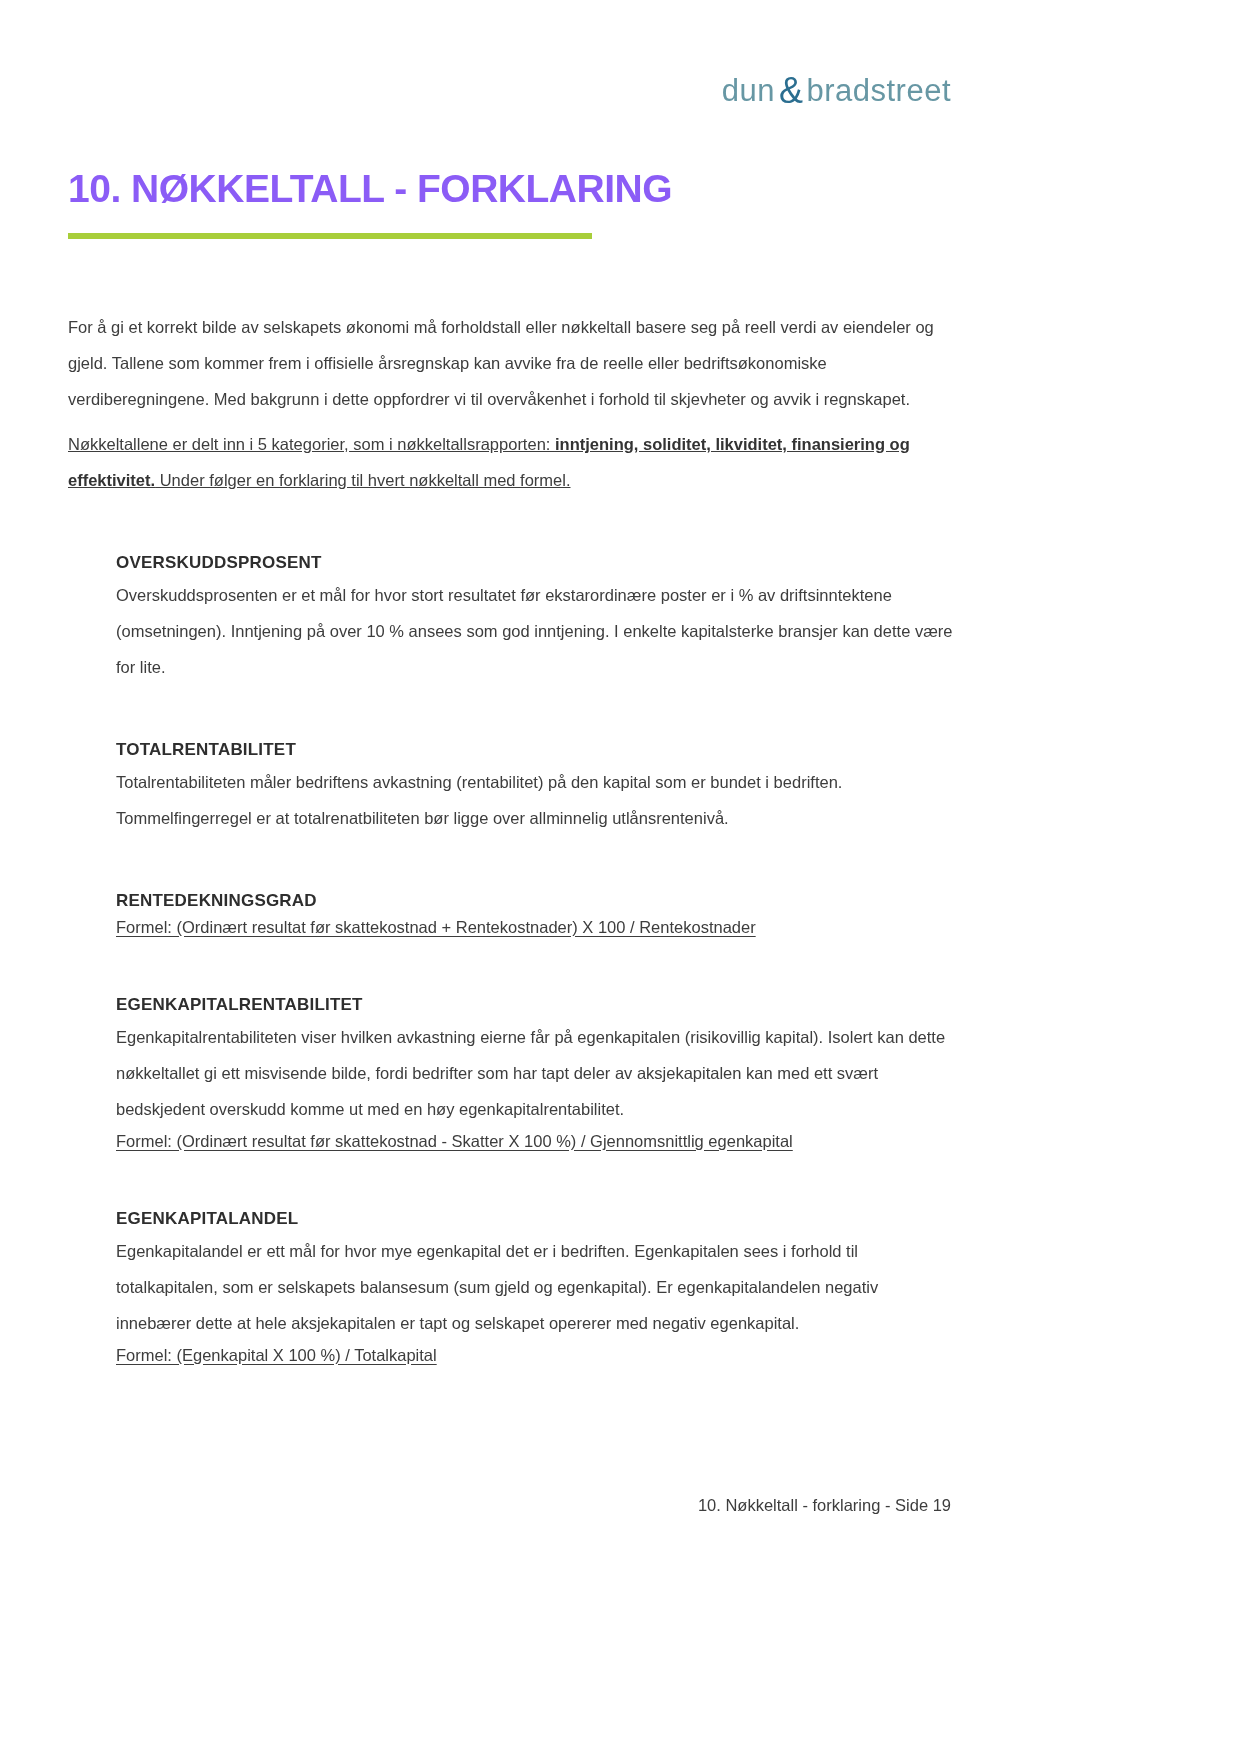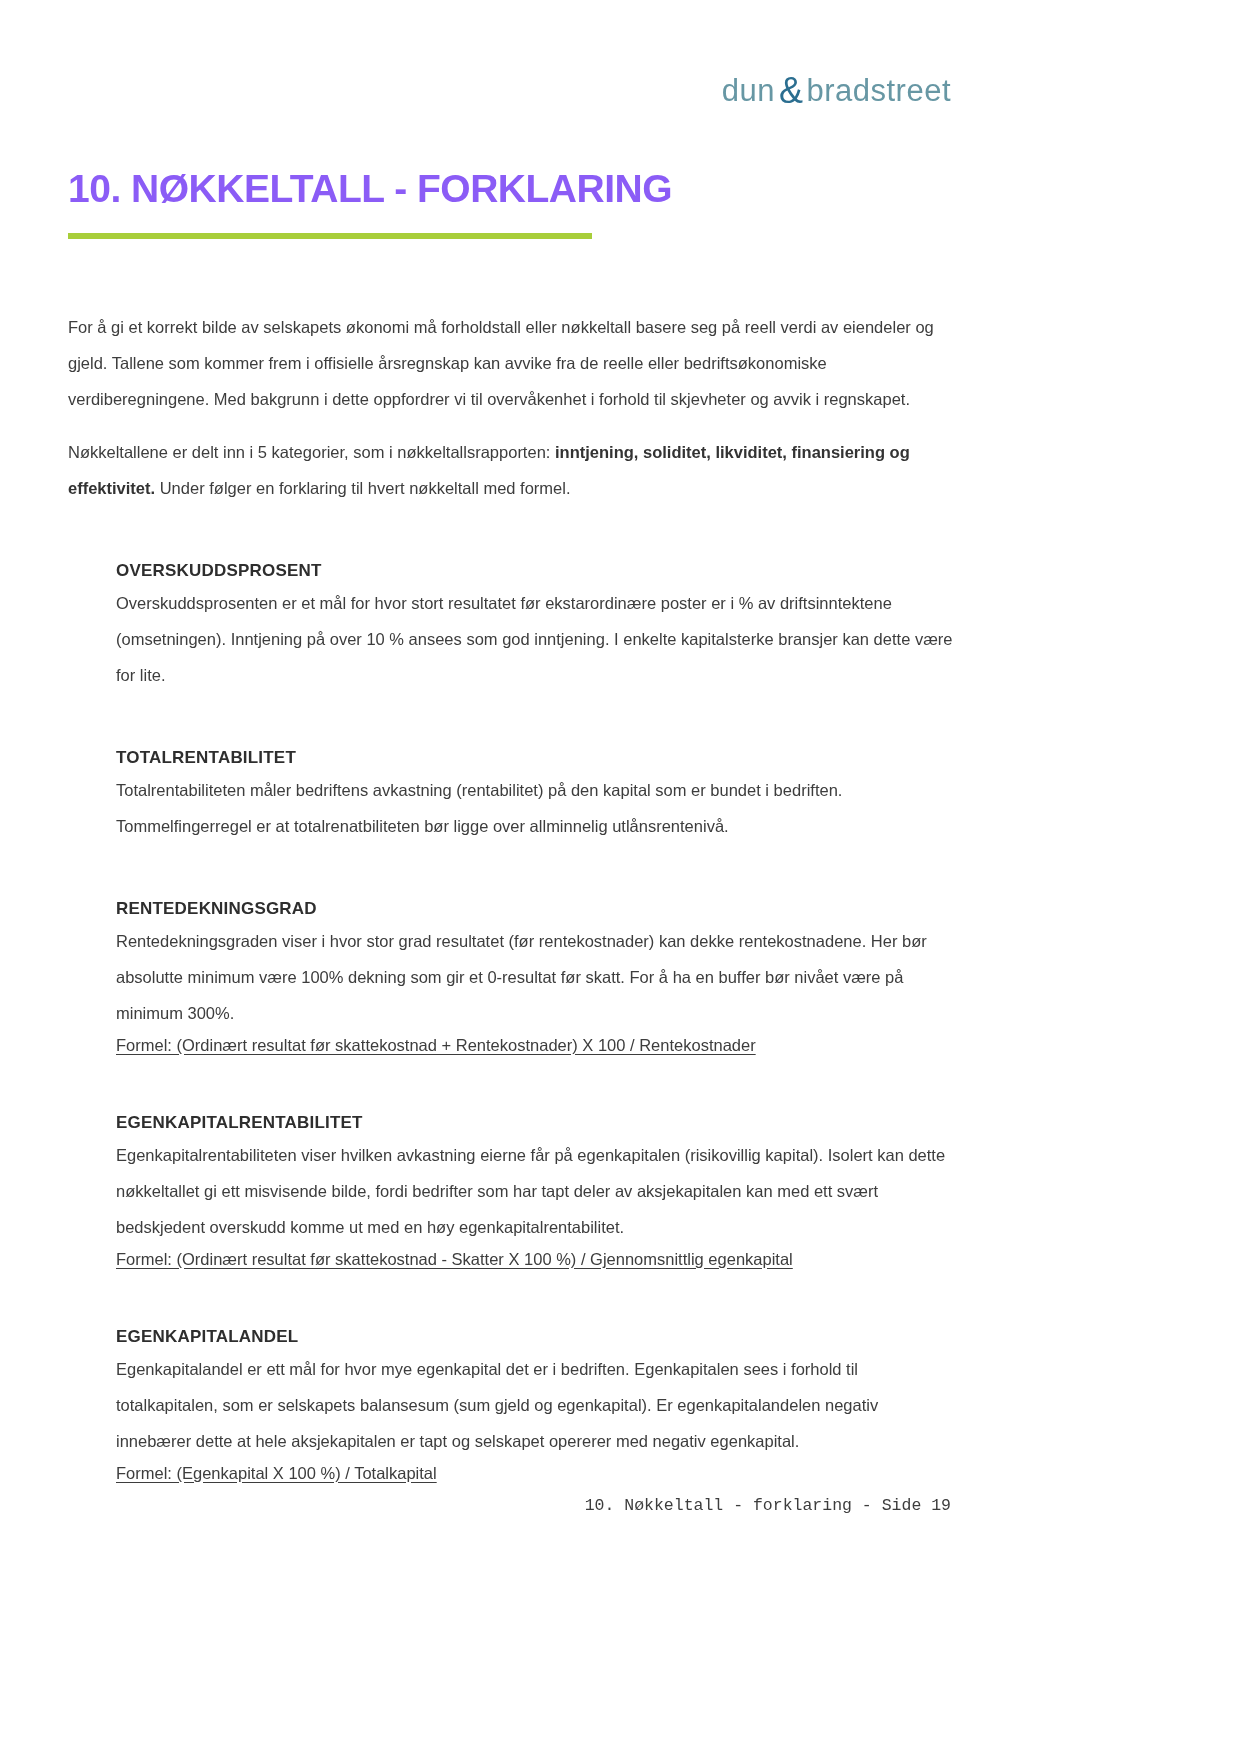--- a/index.html
+++ b/index.html
@@ -58,21 +58,21 @@
     background: #a8ce3a;
   }
 
   p.body {
     font-size: 16.5px;
     line-height: 36px;
     color: #3d3d3d;
   }
 
   .intro-1 { margin-top: 70px; }
-  .intro-2 { margin-top: 17px; }
+  .intro-2 { margin-top: 9px; text-decoration: underline; }
   .intro-2 strong { font-weight: bold; color: #333333; }
 
   section.keyfig { margin-top: 0; margin-left: 48px; }
   h2.sec-heading {
     margin-top: 52px;
     font-size: 17px;
     font-weight: bold;
     letter-spacing: 0.2px;
     color: #2e2e2e;
     line-height: 25px;
@@ -87,21 +87,20 @@
     text-underline-offset: 3px;
   }
 
   
   .footer {
     position: absolute;
     top: 1496px;
     right: 290px;
     font-size: 16.5px;
     color: #3d3d3d;
-    font-family: Liberation Mono, monospace;
   }
 </style>
 </head>
 <body>
 
 <div class="page">
 
   <div class="logo">
     <span class="word">dun</span><span class="amp">&amp;</span><span class="word">bradstreet</span>
   </div>
@@ -120,21 +119,20 @@
       <p class="body sec-body">Overskuddsprosenten er et mål for hvor stort resultatet før ekstarordinære poster er i % av driftsinntektene (omsetningen). Inntjening på over 10 % ansees som god inntjening. I enkelte kapitalsterke bransjer kan dette være for lite.</p>
     </section>
 
     <section class="keyfig">
       <h2 class="sec-heading">TOTALRENTABILITET</h2>
       <p class="body sec-body">Totalrentabiliteten måler bedriftens avkastning (rentabilitet) på den kapital som er bundet i bedriften. Tommelfingerregel er at totalrenatbiliteten bør ligge over allminnelig utlånsrentenivå.</p>
     </section>
 
     <section class="keyfig">
       <h2 class="sec-heading">RENTEDEKNINGSGRAD</h2>
-      <p class="body sec-body">Rentedekningsgraden viser i hvor stor grad resultatet (før rentekostnader) kan dekke rentekostnadene. Her bør absolutte minimum være 100% dekning som gir et 0-resultat før skatt. For å ha en buffer bør nivået være på minimum 300%.</p>
       <p class="formula">Formel: (Ordinært resultat før skattekostnad + Rentekostnader) X 100 / Rentekostnader</p>
     </section>
 
     <section class="keyfig">
       <h2 class="sec-heading">EGENKAPITALRENTABILITET</h2>
       <p class="body sec-body">Egenkapitalrentabiliteten viser hvilken avkastning eierne får på egenkapitalen (risikovillig kapital). Isolert kan dette nøkkeltallet gi ett misvisende bilde, fordi bedrifter som har tapt deler av aksjekapitalen kan med ett svært bedskjedent overskudd komme ut med en høy egenkapitalrentabilitet.</p>
       <p class="formula">Formel: (Ordinært resultat før skattekostnad - Skatter X 100 %) / Gjennomsnittlig egenkapital</p>
     </section>
 
     <section class="keyfig">

